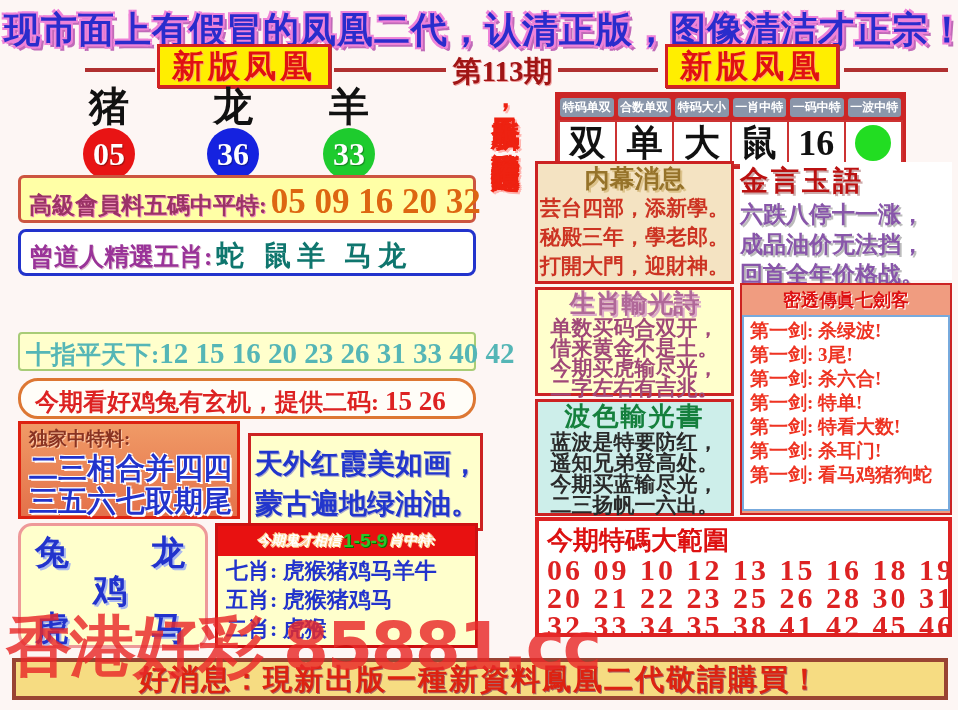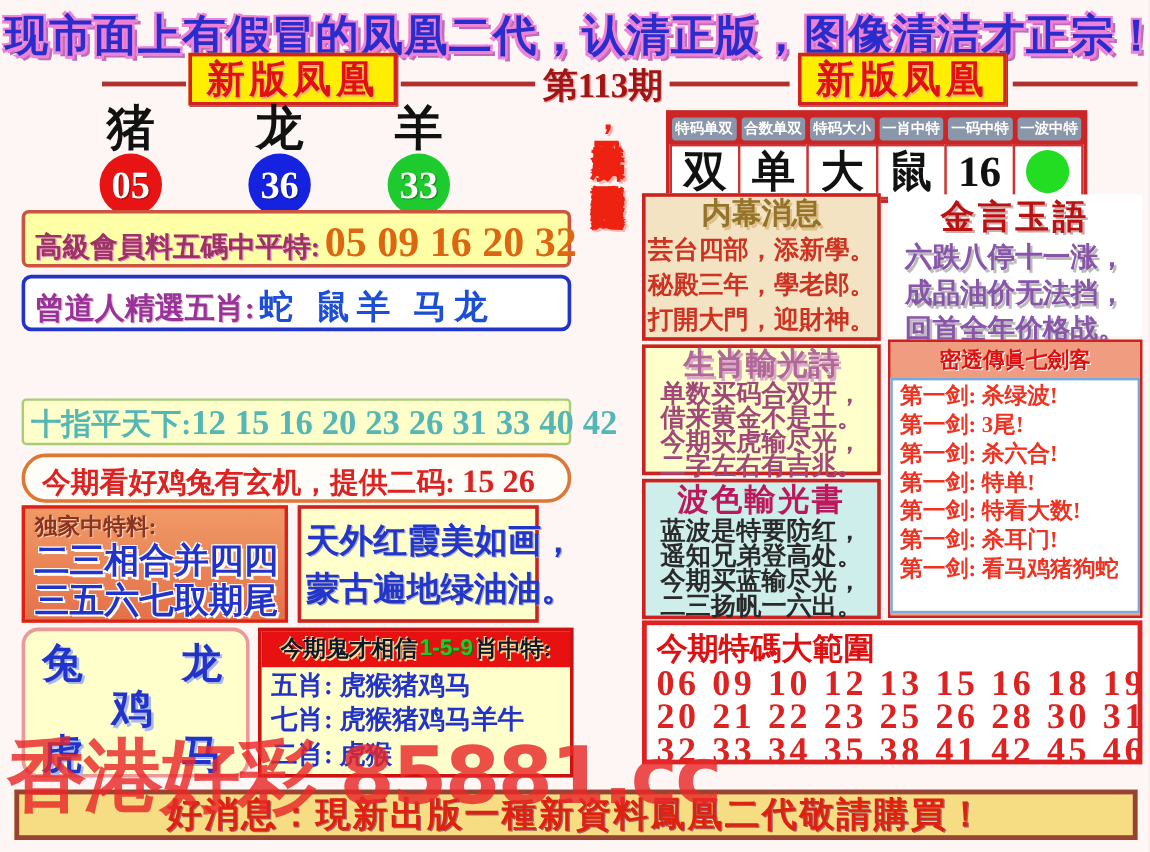--- a/index.html
+++ b/index.html
@@ -80,21 +80,21 @@
     top:175px; height:48px; background:#ffffa6; border:3px solid #cc5540;
     border-radius:6px; padding:4px 8px; white-space:nowrap;
   }
   .box-vip .lbl { font-size:23px; font-weight:900; color:#9a3366; text-shadow:1px 1px 0 #e8b; }
   .box-vip .nums { font-size:35px; color:#dd6611; font-weight:bold; }
   .box-fivexiao {
     top:229px; height:47px; background:#fff; border:3px solid #2233cc;
     border-radius:8px; padding:5px 8px; white-space:nowrap;
   }
   .box-fivexiao .lbl { font-size:25px; font-weight:900; color:#993399; text-shadow:1px 1px 0 #dbc; }
-  .box-fivexiao .val { font-size:28px; font-weight:bold; color:#1d4ed8; letter-spacing:6px; }
+  .box-fivexiao .val { font-size:28px; font-weight:bold; color:#0f766e; letter-spacing:6px; }
   .box-wavebook {
     top:284px; height:43px; background:#b9dcec; border-radius:4px;
     padding:7px 6px; white-space:nowrap;
   }
   .box-wavebook .lbl { font-size:23px; font-weight:900; color:#ee1111; text-shadow:1px 1px 0 #fbb; }
   .box-wavebook .val { font-size:22px; font-weight:bold; color:#dd2222; }
   .box-tenfingers {
     top:332px; height:39px; background:#ffffcc; border:2px solid #a8cc77;
     border-radius:4px; padding:3px 6px; white-space:nowrap; color:#55b6b6;
   }
@@ -110,21 +110,21 @@
     left:18px; top:421px; width:222px; height:98px;
     background:linear-gradient(#f09a66,#e4714a); border:3px solid #dd2211;
     padding:2px 8px;
   }
   .box-exclusive .hd { font-size:19px; font-weight:900; color:#8a3322; text-shadow:1px 1px 0 #fca; }
   .box-exclusive .ln {
     font-size:29px; font-weight:900; color:#2233cc; line-height:33px; white-space:nowrap;
     text-shadow:-1px -1px 0 #fff,1px -1px 0 #fff,-1px 1px 0 #fff,2px 2px 0 #fff;
   }
   .box-couplet {
-    left:248px; top:421px; width:201px; height:98px;
+    left:248px; top:433px; width:235px; height:98px;
     background:#ffffcc; border:3px solid #cc2222; padding:8px 4px; text-align:center;
   }
   .box-couplet .ln {
     font-size:28px; font-weight:900; color:#2236cc; line-height:40px; white-space:nowrap;
     text-shadow:1px 1px 0 #aac;
   }
   .box-scatter {
     left:18px; top:523px; width:190px; height:125px;
     background:#ffffcc; border:3px solid #ee9999; border-radius:14px;
   }
@@ -134,40 +134,41 @@
   }
   .box-ghost {
     left:215px; top:523px; width:263px; height:125px;
     border:3px solid #cc1111; background:#ffffcc;
   }
   .ghost-hd {
     height:30px; background:#e81111; display:flex; align-items:center;
     justify-content:center; white-space:nowrap;
   }
   .ghost-hd .p1,.ghost-hd .p3 {
-    font-size:19px; font-weight:900; color:#0f172a;
+    font-size:14px; font-weight:900; color:#ffffff;
     text-shadow:-1px -1px 0 #ffdd99,1px 1px 0 #ffdd99;
+    font-style:italic;
   }
   .ghost-hd .p2 { font-size:19px; font-weight:900; color:#2bc62b; padding:0 2px; text-shadow:1px 1px 0 #070; }
   .ghost-row { font-size:22px; font-weight:900; color:#2233cc; line-height:29px; padding-left:8px; white-space:nowrap; }
 
   
   .mbox { left:535px; width:199px; border:3px solid #cc2222; text-align:center; }
   .box-insider { top:161px; height:123px; background:#f4e3c2; }
   .box-insider .hd { font-size:25px; font-weight:900; color:#96732a; text-shadow:2px 2px 0 #dcc28a; line-height:30px; }
   .box-insider .ln { font-size:21px; font-weight:bold; color:#cc3322; line-height:29px; white-space:nowrap; }
   .box-zpoem { top:287px; height:109px; background:#ffffcc; }
   .box-zpoem .hd { font-size:26px; font-weight:900; color:#b06898; text-shadow:2px 2px 0 #dcaac8; line-height:28px; }
   .box-zpoem .ln { font-size:21px; font-weight:bold; color:#a04878; line-height:19px; white-space:nowrap; }
   .box-wpoem { top:399px; height:117px; background:#cdeeea; }
-  .box-wpoem .hd { font-size:26px; font-weight:900; color:#be185d; line-height:30px; letter-spacing:2px; }
+  .box-wpoem .hd { font-size:26px; font-weight:900; color:#15803d; line-height:30px; letter-spacing:2px; }
   .box-wpoem .ln { font-size:21px; font-weight:bold; color:#2a2a2a; line-height:21px; white-space:nowrap; }
 
   
-  .box-golden { left:740px; top:162px; width:212px; height:118px; background:#fff; text-align:center; }
+  .box-golden { left:740px; top:162px; width:212px; height:118px; background:#fff; text-align:left; }
   .box-golden .hd { font-size:28px; font-weight:900; color:#bb1111; letter-spacing:3px; text-shadow:2px 2px 0 #caa; }
   .box-golden .ln { font-size:23px; font-weight:bold; color:#8855aa; line-height:30px; white-space:nowrap; text-shadow:2px 2px 0 #bbb; }
   .box-swords { left:740px; top:283px; width:212px; height:232px; border:2px solid #cc2222; background:#f09c80; }
   .box-swords .hd {
     height:30px; text-align:center; font-size:18px; font-weight:900; color:#dd1111;
     line-height:30px; text-shadow:1px 1px 0 #fff; white-space:nowrap;
   }
   .box-swords .body { background:#fff; border:2px solid #77aadd; height:196px; padding:2px 0 4px 6px; }
   .sword-row { font-size:19px; font-weight:bold; color:#ee3322; line-height:24px; white-space:nowrap; }
   .box-range { left:535px; top:517px; width:417px; height:120px; background:#fff; border:4px solid #dd2222; padding:5px 8px; }
@@ -277,26 +278,26 @@
     <span class="kai" style="left:130px;top:80px;">马</span>
   </div>
 
   <div class="abs box-ghost">
     <div class="ghost-hd">
       <span class="p1 kai">今期鬼才相信</span>
       <span class="p2 sans">1-5-9</span>
       <span class="p3 kai"> 肖中特:</span>
     </div>
     <div class="ghost-row kai">
+      <span>七肖:</span>
+      <span>虎猴猪鸡马羊牛</span>
+    </div>
+    <div class="ghost-row kai">
       <span>五肖:</span>
       <span>虎猴猪鸡马</span>
-    </div>
-    <div class="ghost-row kai">
-      <span>七肖:</span>
-      <span>虎猴猪鸡马羊牛</span>
     </div>
     <div class="ghost-row kai">
       <span>二肖:</span>
       <span>虎猴</span>
     </div>
   </div>
 
   <div class="abs mbox box-insider">
     <div class="hd kai">内幕消息</div>
     <div class="ln kai">芸台四部，添新學。</div>

